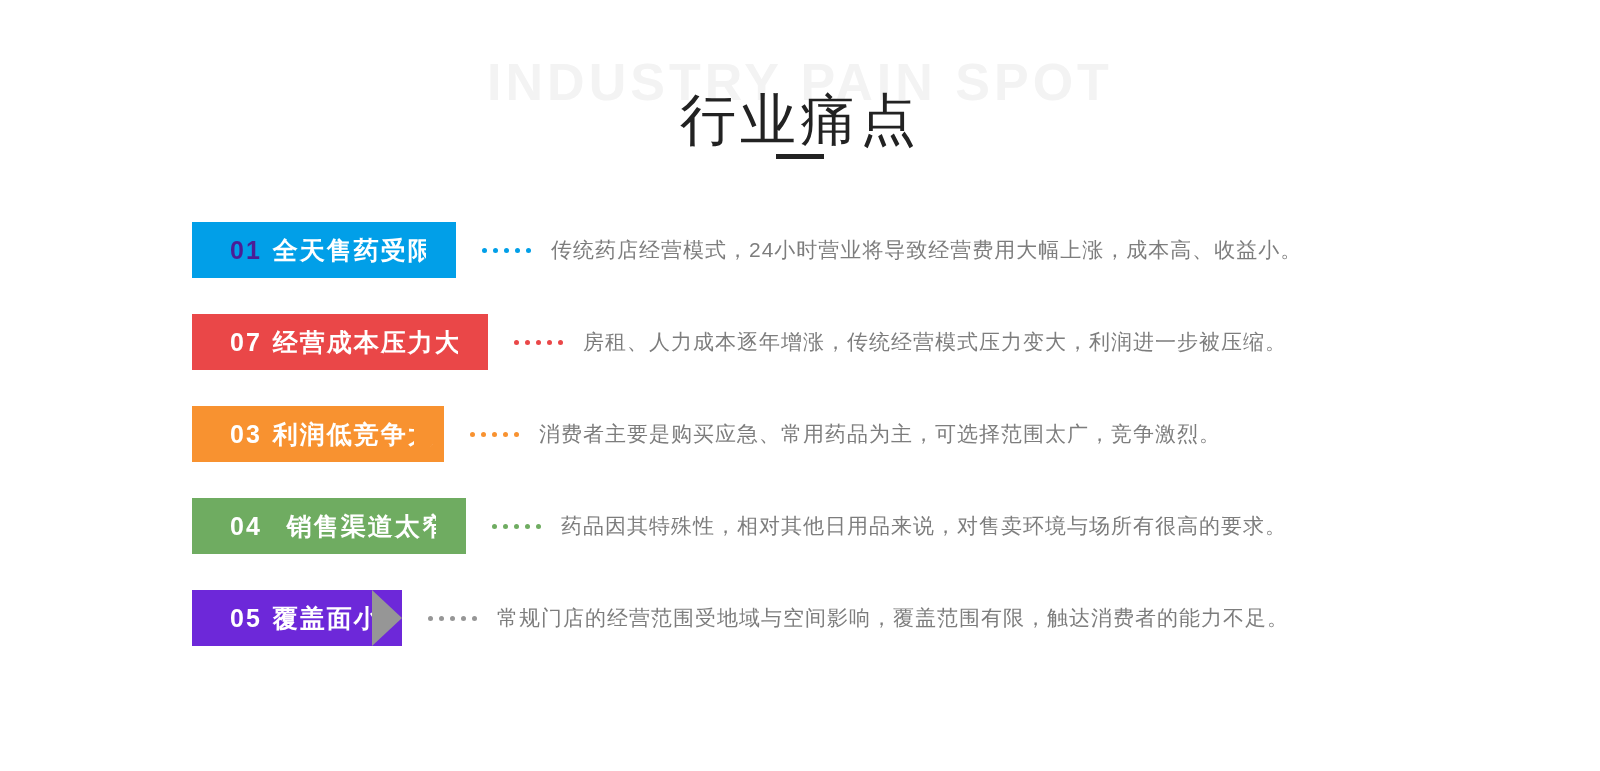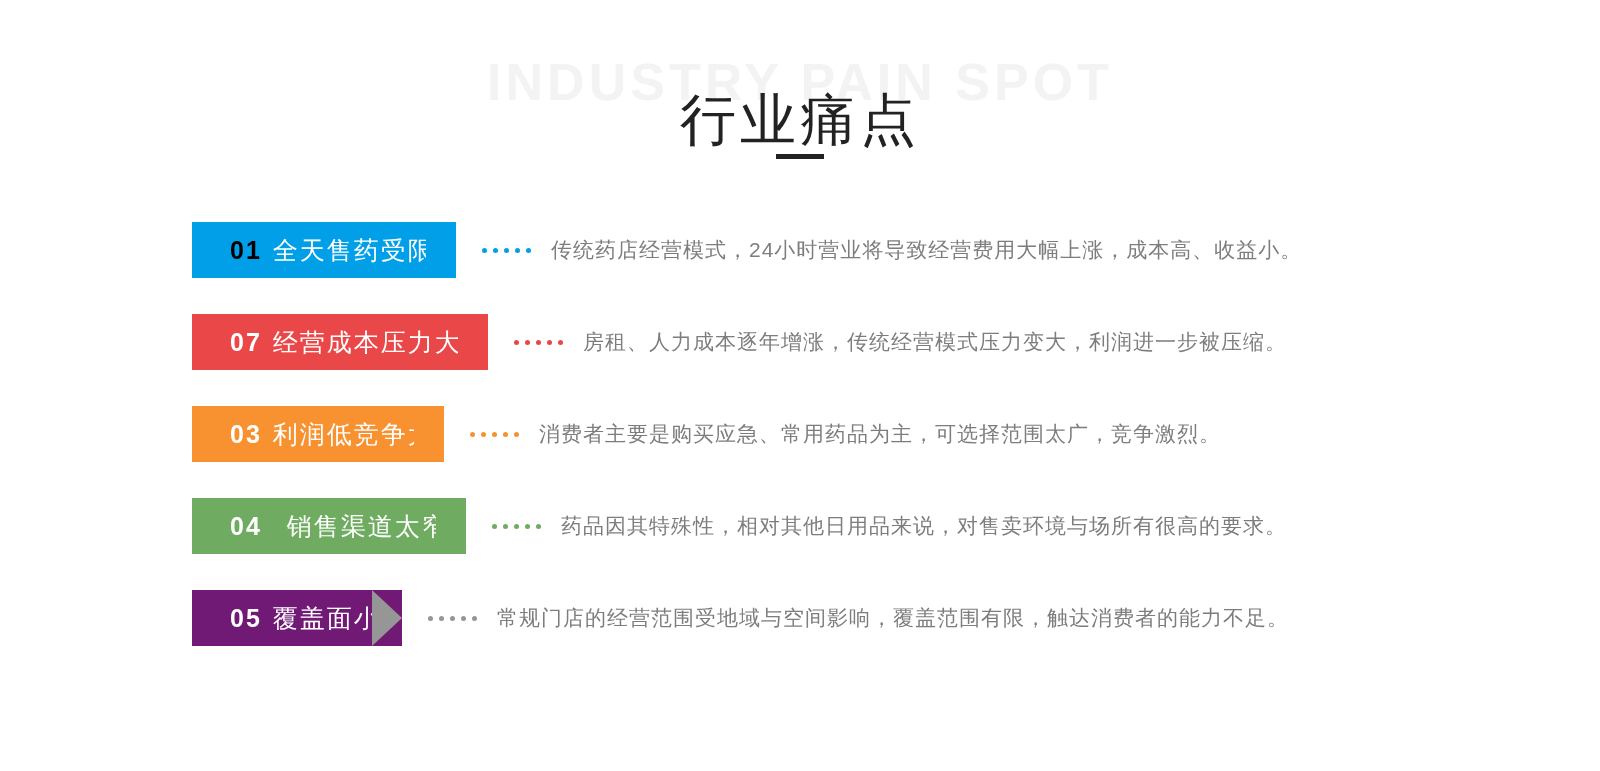--- a/index.html
+++ b/index.html
@@ -55,21 +55,21 @@
     flex:0 0 auto;
   }
   .badge .arrow-tip {
     position:absolute; right:0; top:0;
     width:0; height:0;
     border-top:28px solid transparent;
     border-bottom:28px solid transparent;
     border-left:30px solid currentColor;
   }
   .badge-num { margin-right:11px; font-weight:bold; }
-  .badge-text { font-weight:normal; }
+  .badge-text { font-weight:bold; }
 
   .dots {
     display:flex; align-items:center;
     margin-left:26px; margin-right:20px;
     flex:0 0 auto;
   }
   .dots i {
     display:block; width:5px; height:5px;
     border-radius:50%;
     margin-right:6px;
@@ -89,21 +89,21 @@
 
   <div class="title-block">
     <div class="ghost-title">INDUSTRY PAIN SPOT</div>
     <div class="main-title">行业痛点</div>
     <div class="title-rule"></div>
   </div>
 
   <div class="rows" id="rows-container">
       <div class="row">
         <div class="badge" style="background: rgb(1, 159, 232); color: rgb(1, 159, 232); width: 264px;">
-          <span class="badge-num" style="color: #000000;">01</span>
+          <span class="badge-num" style="color: #4c1d95;">01</span>
           <span class="badge-text" style="color: rgb(255, 255, 255);">全天售药受限</span>
           <span class="arrow-tip"></span>
         </div>
         <div class="dots">
           <i style="background: rgb(1, 159, 232);"></i>
           <i style="background: rgb(1, 159, 232);"></i>
           <i style="background: rgb(1, 159, 232);"></i>
           <i style="background: rgb(1, 159, 232);"></i>
           <i style="background: rgb(1, 159, 232);"></i>
         </div>
@@ -148,21 +148,21 @@
         <div class="dots">
           <i style="background: rgb(111, 172, 97);"></i>
           <i style="background: rgb(111, 172, 97);"></i>
           <i style="background: rgb(111, 172, 97);"></i>
           <i style="background: rgb(111, 172, 97);"></i>
           <i style="background: rgb(111, 172, 97);"></i>
         </div>
         <div class="desc">药品因其特殊性，相对其他日用品来说，对售卖环境与场所有很高的要求。</div>
       </div>
       <div class="row">
-        <div class="badge" style="background: #701a75; color: rgb(150, 150, 150); width: 210px;">
+        <div class="badge" style="background: #6d28d9; color: rgb(150, 150, 150); width: 210px;">
           <span class="badge-num" style="color: rgb(255, 255, 255);">05</span>
           <span class="badge-text" style="color: rgb(255, 255, 255);">覆盖面小</span>
           <span class="arrow-tip"></span>
         </div>
         <div class="dots">
           <i style="background: rgb(150, 150, 150);"></i>
           <i style="background: rgb(150, 150, 150);"></i>
           <i style="background: rgb(150, 150, 150);"></i>
           <i style="background: rgb(150, 150, 150);"></i>
           <i style="background: rgb(150, 150, 150);"></i>

